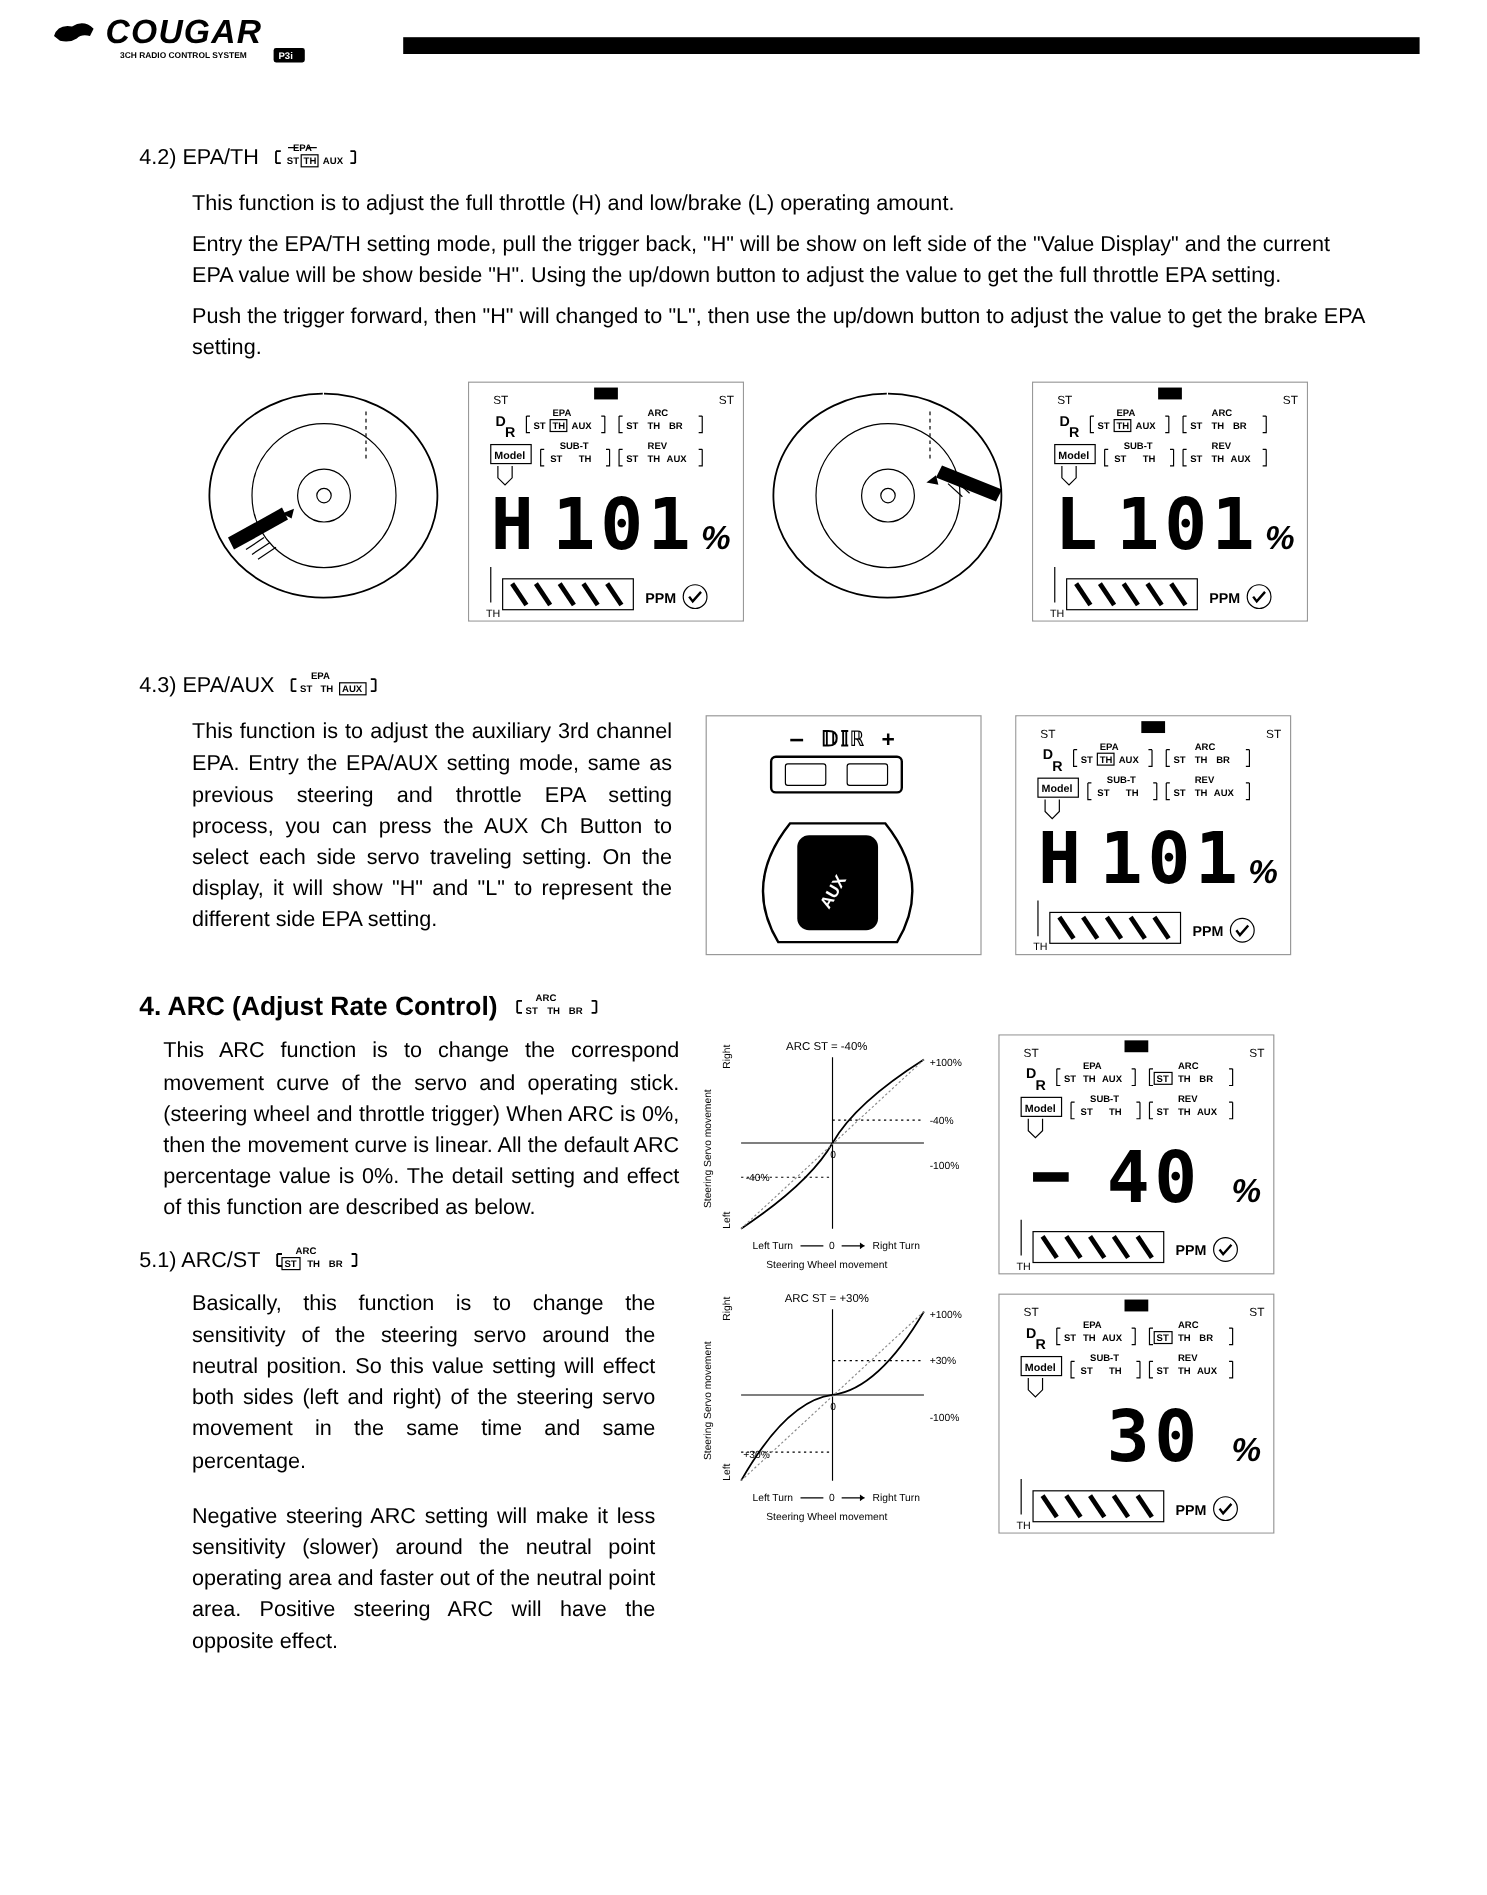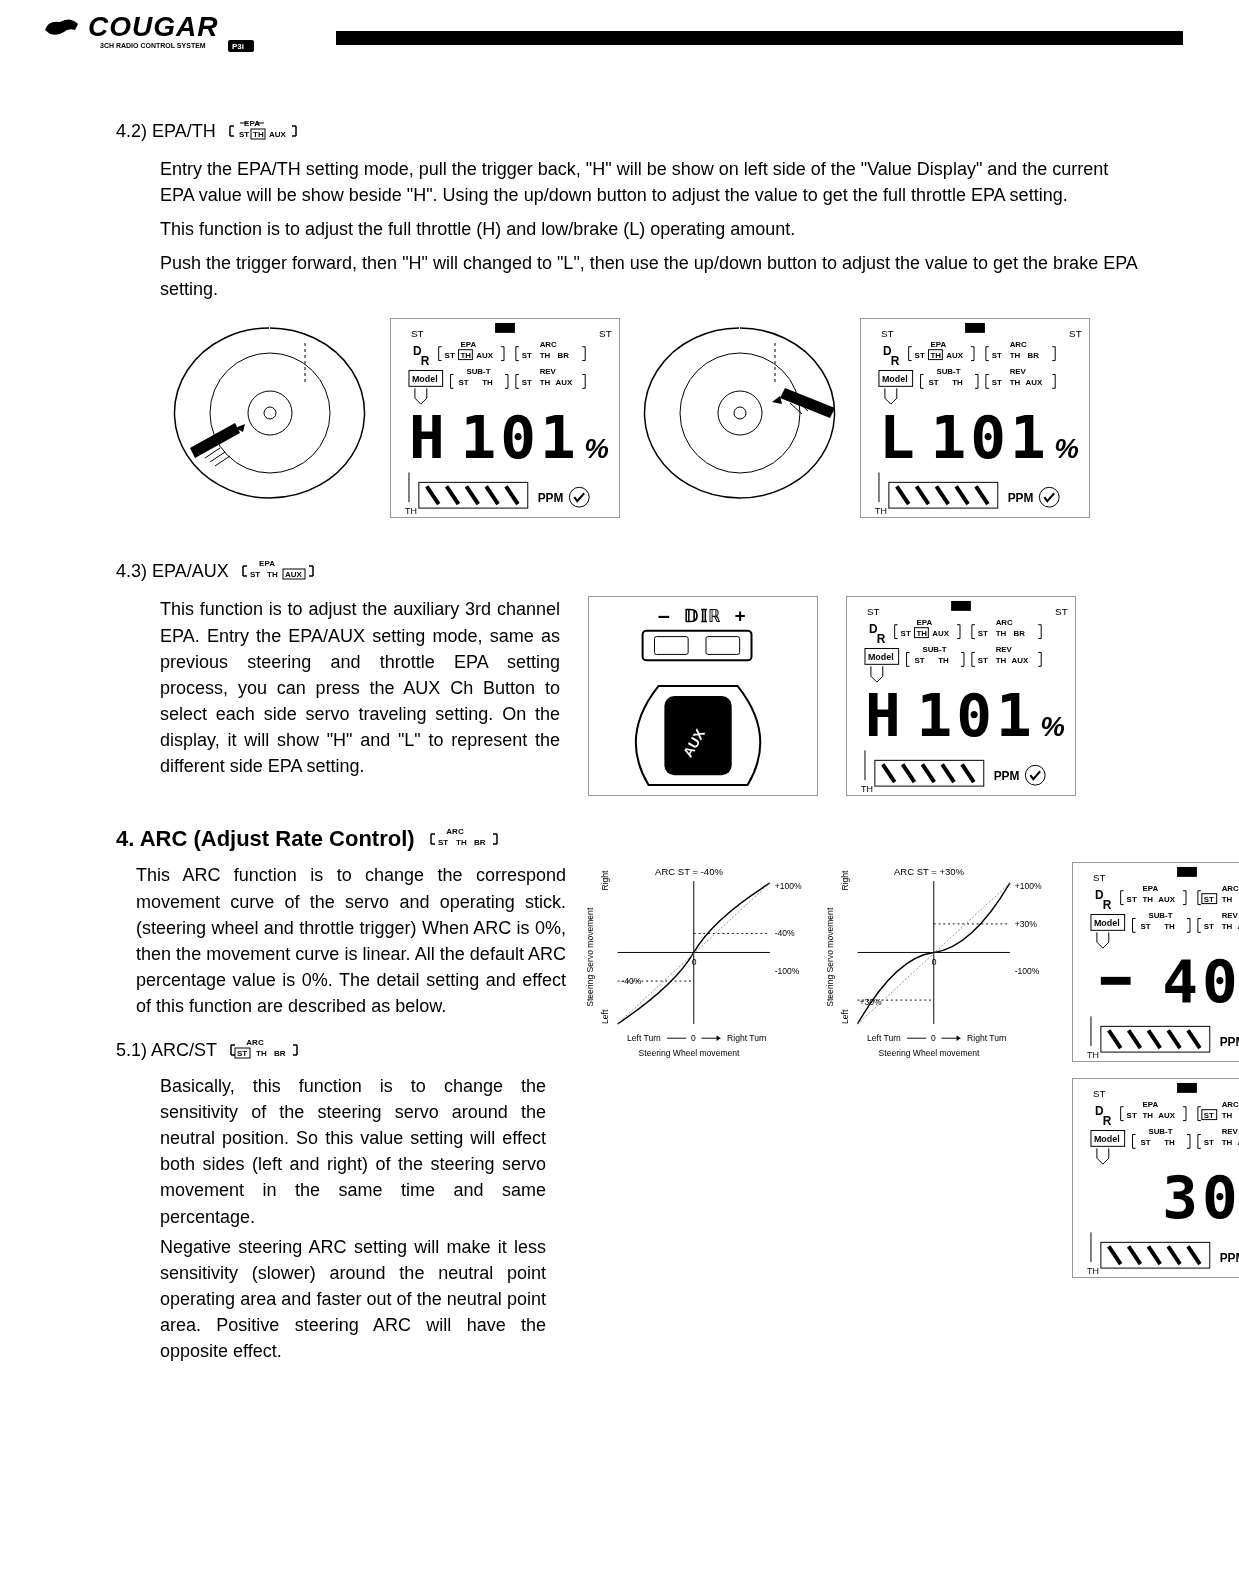--- a/index.html
+++ b/index.html
@@ -79,21 +79,21 @@
   }
   .sub-label {
     font-size: 18px;
     display: flex;
     align-items: center;
     gap: 10px;
     margin: 18px 0 10px 0;
   }
   .graph-fig { width: 230px; height: 200px; }
   .col-right { display: flex; flex-direction: column; gap: 16px; }
-  .col-graphs { display: flex; flex-direction: row; gap: 10px; }
+  .col-graphs { display: flex; flex-direction: column; gap: 10px; }
   .indent { margin-left: 44px; }
 </style>
 </head>
 <body>
 
 <div class="header">
   <div class="logo-area">
     <svg class="logo-svg" viewBox="0 0 280 48">
       <path d="M5 20 Q 8 10 20 12 Q 30 6 38 14 L 35 20 Q 28 18 24 22 Q 18 26 10 24 Z" fill="#000"></path>
       <text x="48" y="26" font-family="Arial Black, Arial" font-size="28" font-weight="900" font-style="italic" letter-spacing="1">COUGAR</text>
@@ -113,22 +113,22 @@
       <path d="M4 8 v10 M4 8 h4 M4 18 h4 M70 8 v10 M70 8 h-4 M70 18 h-4" stroke="#000" fill="none" stroke-width="1.5"></path>
       <text x="26" y="8" font-size="8" font-weight="bold" text-anchor="middle">EPA</text>
       <line x1="14" y1="5" x2="22" y2="5" stroke="#000"></line>
         <line x1="30" y1="5" x2="38" y2="5" stroke="#000"></line>
       <text x="13" y="19" font-size="8" font-weight="bold">ST</text>
       <rect x="25" y="11" width="14" height="10" fill="none" stroke="#000"></rect>
       <text x="27" y="19" font-size="8" font-weight="bold">TH</text>
       <text x="43" y="19" font-size="8" font-weight="bold">AUX</text>
     </svg>
   </div>
+  <p class="body-text">This function is to adjust the full throttle (H) and low/brake (L) operating amount.</p>
   <p class="body-text">Entry the EPA/TH setting mode, pull the trigger back, "H" will be show on left side of the "Value Display" and the current EPA value will be show beside "H". Using the up/down button to adjust the value to get the full throttle EPA setting.</p>
-  <p class="body-text">This function is to adjust the full throttle (H) and low/brake (L) operating amount.</p>
   <p class="body-text">Push the trigger forward, then "H" will changed to "L", then use the up/down button to adjust the value to get the brake EPA setting.</p>
 
   <div class="figure-row">
 
     <svg class="dial-fig" viewBox="0 0 220 190">
       <path d="M110 10 A 95 85 0 1 1 109 10" fill="none" stroke="#000" stroke-width="1.5"></path>
       <circle cx="110" cy="95" r="60" fill="none" stroke="#000"></circle>
       <circle cx="110" cy="95" r="22" fill="none" stroke="#000"></circle>
       <circle cx="110" cy="95" r="6" fill="#fff" stroke="#000"></circle>
       <line x1="145" y1="25" x2="145" y2="65" stroke="#000" stroke-dasharray="3 3"></line>
@@ -382,21 +382,21 @@
         <svg class="mini-bracket" width="78" height="26">
           <path d="M4 8 v10 M4 8 h4 M4 18 h4 M70 8 v10 M70 8 h-4 M70 18 h-4" stroke="#000" fill="none" stroke-width="1.5"></path>
           <text x="28" y="8" font-size="8" font-weight="bold" text-anchor="middle">ARC</text>
           <rect x="8" y="11" width="15" height="10" fill="none" stroke="#000"></rect>
           <text x="10" y="19" font-size="8" font-weight="bold">ST</text>
           <text x="29" y="19" font-size="8" font-weight="bold">TH</text>
           <text x="47" y="19" font-size="8" font-weight="bold">BR</text>
         </svg>
       </div>
       <p class="body-text-narrow" style="margin-left:44px; width:386px;">Basically, this function is to change the sensitivity of the steering servo around the neutral position. So this value setting will effect both sides (left and right) of the steering servo movement in the same time and same percentage.</p>
-      <p class="body-text-narrow" style="margin-left:44px; width:386px; margin-top:4px;">Negative steering ARC setting will make it less sensitivity (slower) around the neutral point operating area and faster out of the neutral point area. Positive steering ARC will have the opposite effect.</p>
+      <p class="body-text-narrow" style="margin-left:44px; width:386px; margin-top:20px;">Negative steering ARC setting will make it less sensitivity (slower) around the neutral point operating area and faster out of the neutral point area. Positive steering ARC will have the opposite effect.</p>
     </div>
 
     <div class="col-graphs">
       <svg class="graph-fig" viewBox="0 0 230 210">
         <text x="115" y="14" font-size="10" text-anchor="middle">ARC ST = -40%</text>
         <text x="14" y="100" font-size="9" text-anchor="middle" transform="rotate(-90 14 100)">Steering Servo movement</text>
         <text x="30" y="30" font-size="9" transform="rotate(-90 30 30)">Right</text>
         <text x="30" y="170" font-size="9" transform="rotate(-90 30 170)">Left</text>
         <line x1="40" y1="95" x2="200" y2="95" stroke="#000"></line>
         <line x1="120" y1="20" x2="120" y2="170" stroke="#000"></line>

